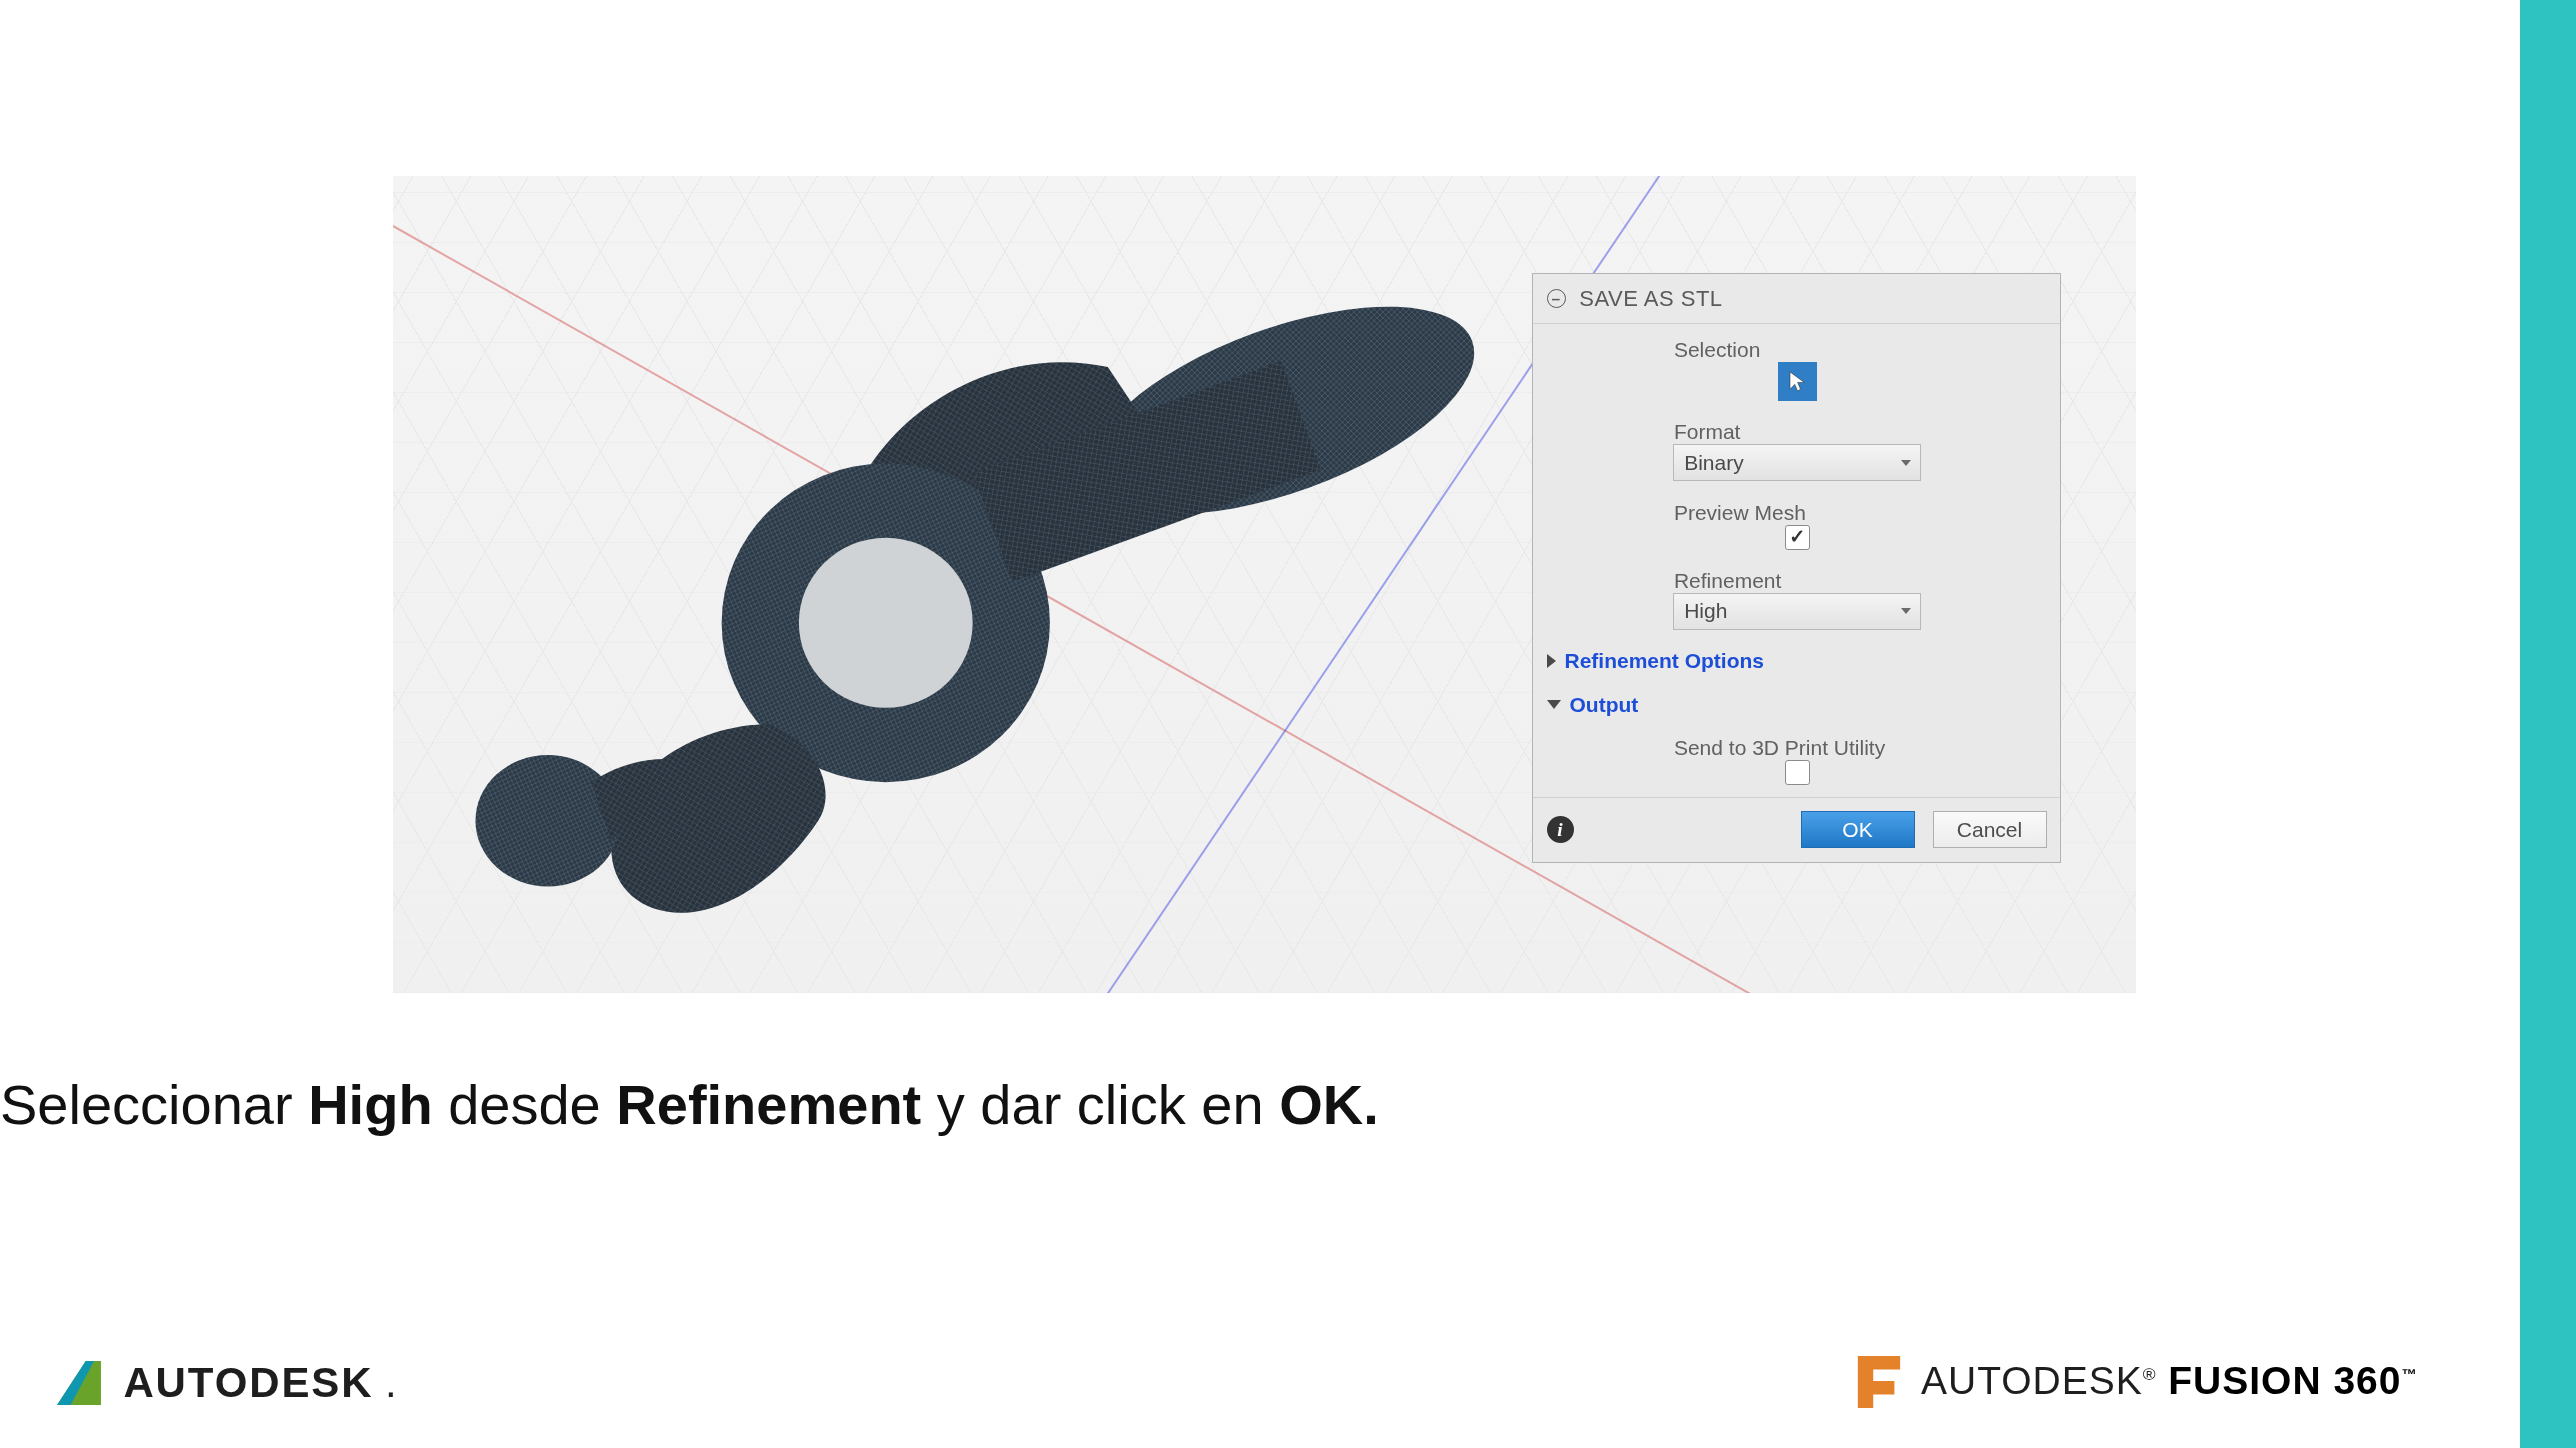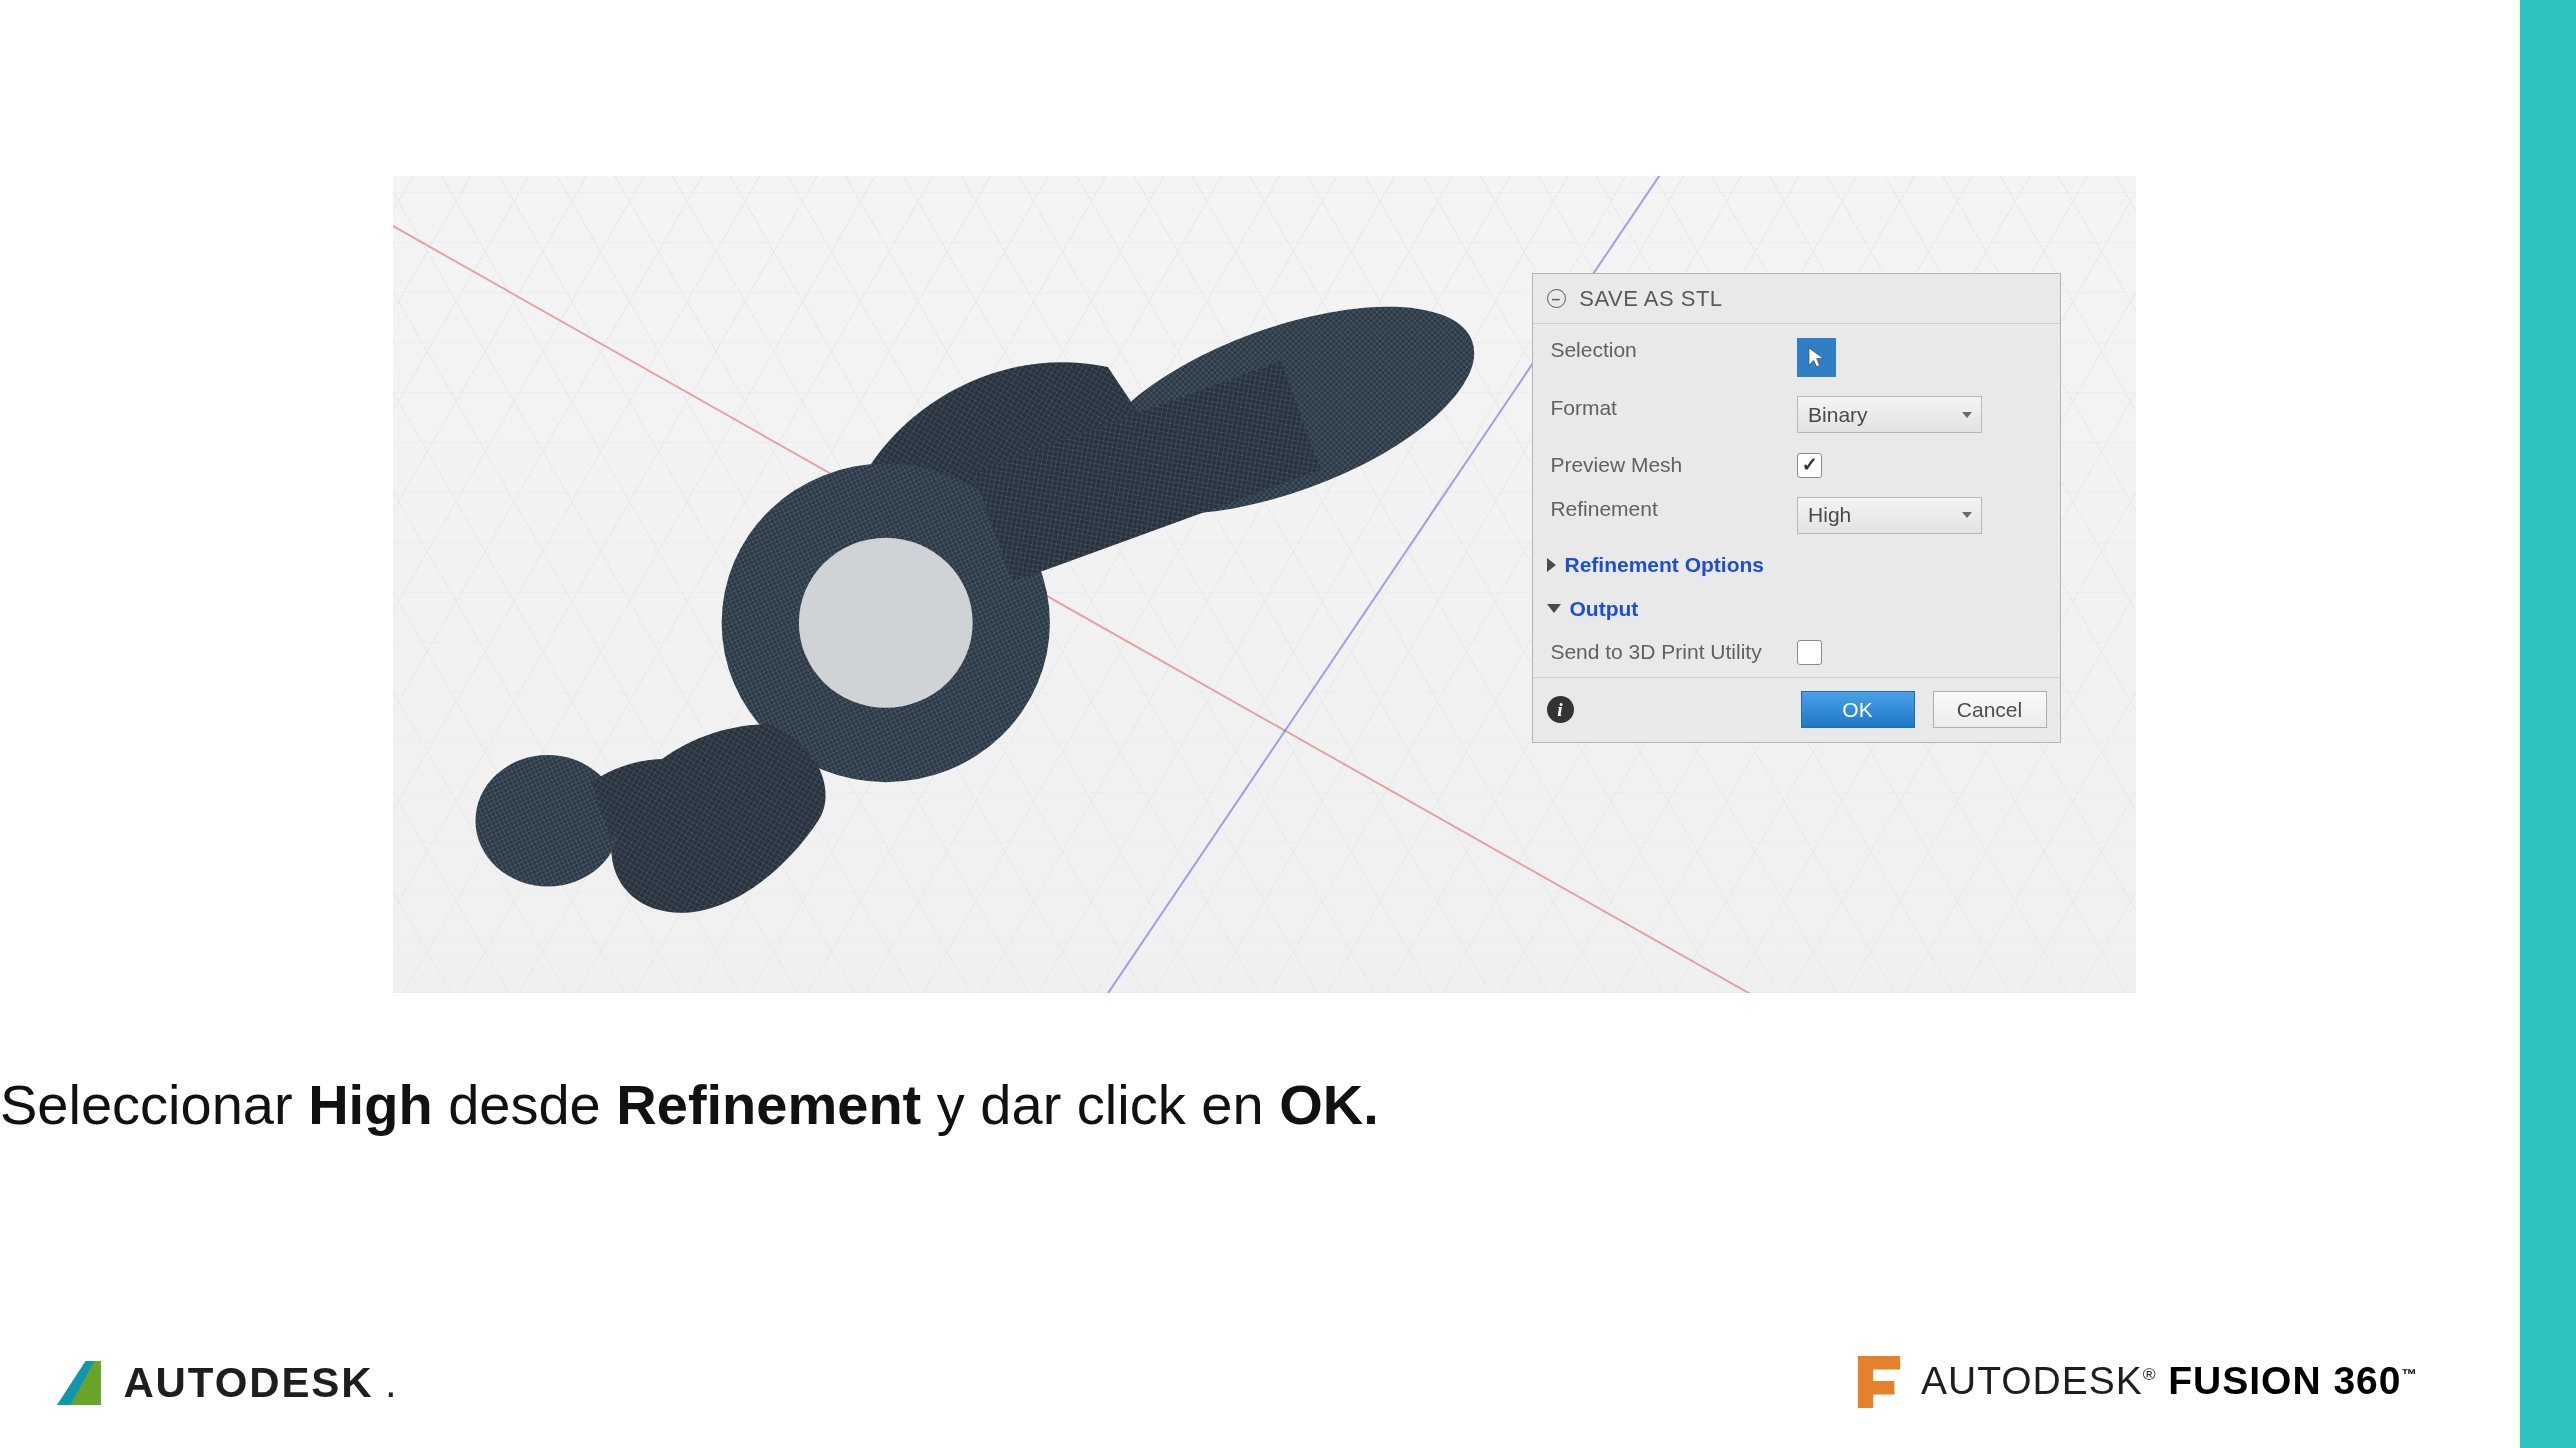--- a/index.html
+++ b/index.html
@@ -78,34 +78,35 @@
     color: #5a5a5a;
   }
   .title .close-circ {
     width: 19.3px; height: 19.3px; border-radius: 50%;
     border: 1.9px solid #5a5a5a;
     display: flex; align-items: center; justify-content: center;
     font-size: 15.5px; line-height: 1; font-weight: 700;
   }
   .rows { padding: 3.9px 0 1.9px 0; }
   .row {
-    display: flex; align-items: flex-start;
+    display: flex; align-items: center;
     padding: 9.7px 15.5px 9.7px 17.4px;
+    flex-direction: column;
   }
   .row .label { width: 247px; color: #616161; }
   .row.disabled .label, .row.disabled .value-static { color: #b7b7b7; }
   .val-col { flex: 1; }
   .sel-cursor {
     width: 39px; height: 39px;
     background: #2f7ec6;
     display: flex; align-items: center; justify-content: center;
   }
   .sel-cursor svg { width: 19.3px; height: 23px; fill: #fff; stroke: #333; stroke-width: .6; }
   .select {
-    width: 185px; height: 37px;
+    width: 248px; height: 37px;
     background: linear-gradient(#f4f4f4,#e2e2e2);
     border: 1px solid #b8b8b8;
     display: flex; align-items: center; justify-content: space-between;
     padding: 0 9.7px;
     color: #4a4a4a;
   }
   .select.disabled { color: #b7b7b7; border-color: #cfcfcf; background: linear-gradient(#f0f0f0,#e9e9e9); }
   .select .caret {
     width: 0; height: 0;
     border-left: 5.8px solid transparent;

